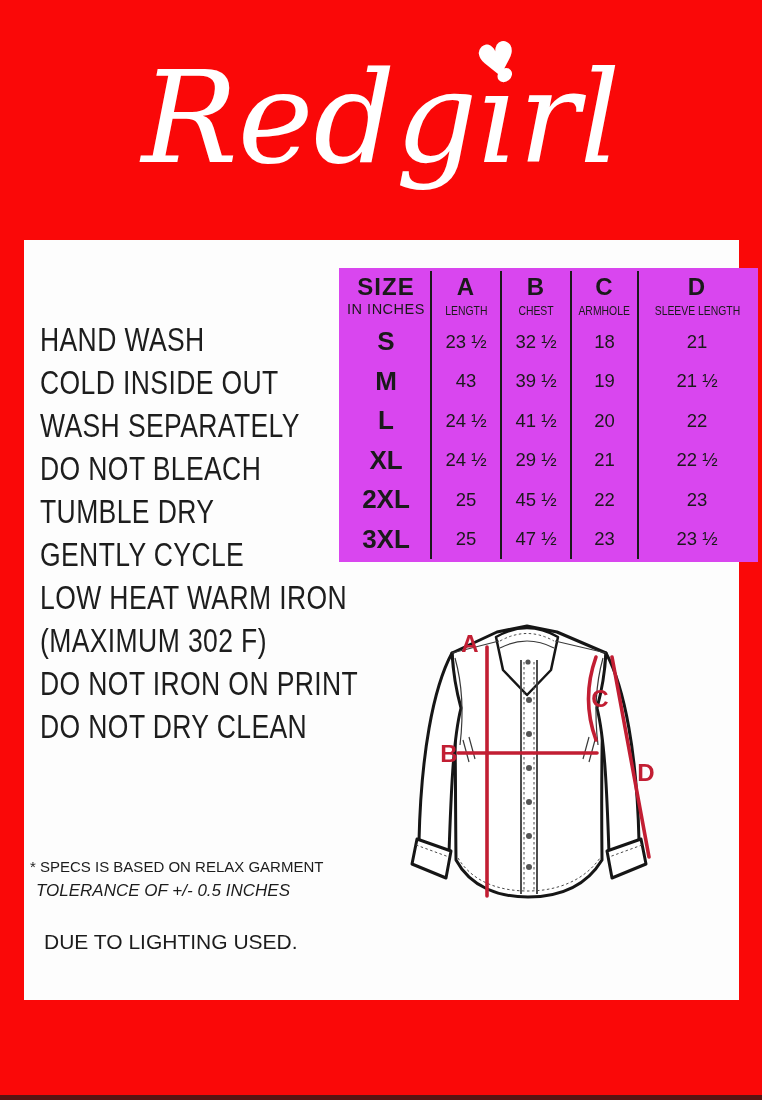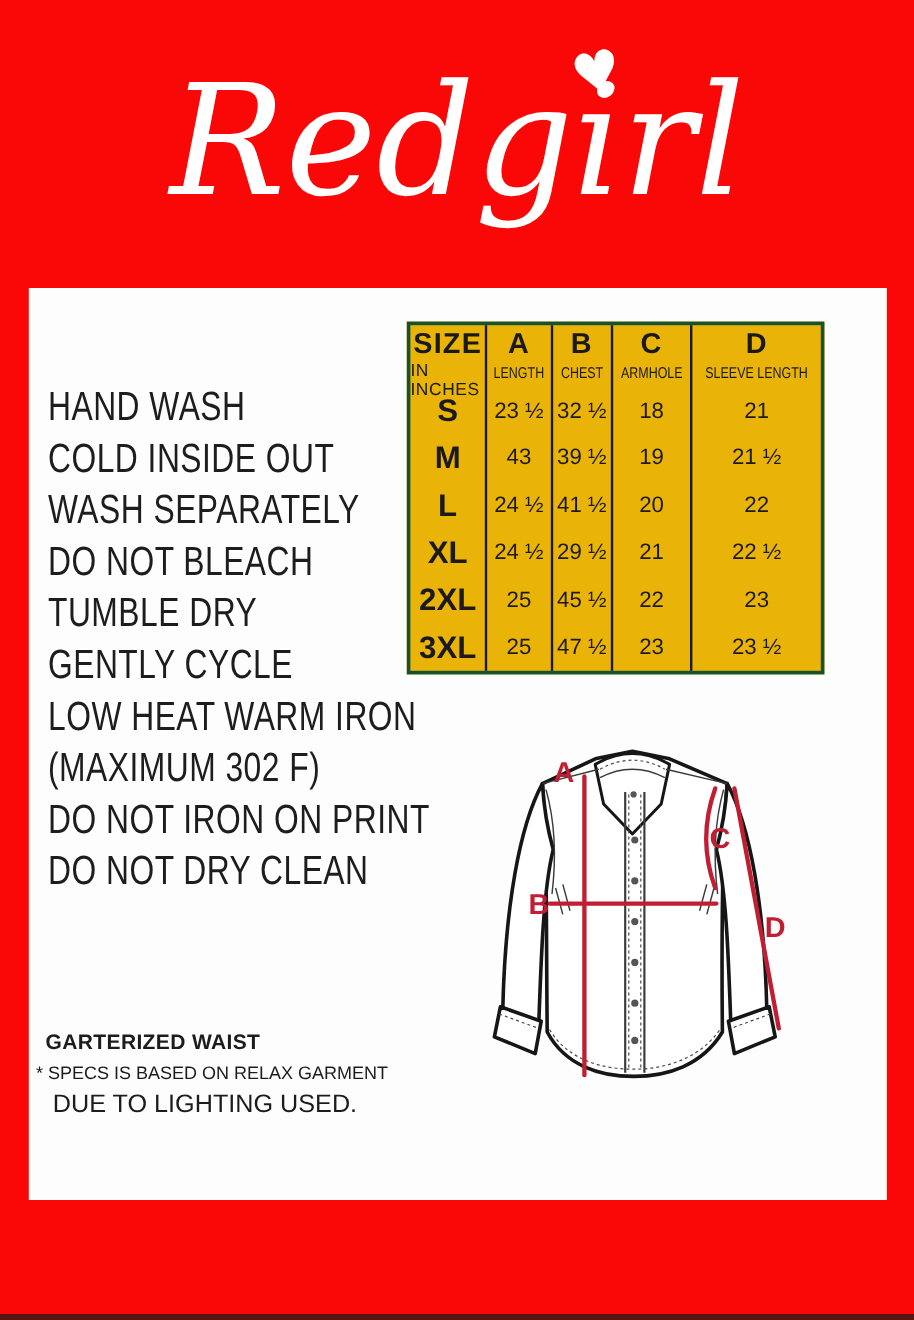--- a/index.html
+++ b/index.html
@@ -22,22 +22,22 @@
   }
   
   .care{ position:absolute; left:16px; top:78px; width:420px; }
   .care-line{
     font-size:34px; color:#1d1d1d; height:43px; line-height:43px;
     white-space:nowrap; transform:scaleX(0.78); transform-origin:left center;
     letter-spacing:0.5px;
   }
   
   .size-table{
-    position:absolute; left:315px; top:28px; width:348px; height:294px;
-    border:3px solid #14532d; display:flex; background:#eab308; color:#1a1a1a;
+    position:absolute; left:315px; top:28px; width:419px; height:294px;
+    border:3px solid #d946ef; display:flex; background:#d946ef; color:#1a1a1a;
   }
   .st-col{ display:flex; flex-direction:column; }
   .st-col + .st-col{ border-left:2px solid #1a1a1a; }
   .c1{ width:88px; } .c2{ width:70px; } .c3{ width:70px; } .c4{ width:67px; } .c5{ flex:1; }
   .st-hdr{ height:52px; display:flex; flex-direction:column; align-items:center; justify-content:flex-start; padding-top:4px; }
   .hdr-big{ font-size:24px; font-weight:bold; line-height:24px; letter-spacing:1px; }
   .hdr-sub{ font-size:14.5px; letter-spacing:0.5px; margin-top:2px; }
   .hdr-sub2{
     font-size:13px; margin-top:4px; white-space:nowrap;
     transform:scaleX(0.8); transform-origin:center;
@@ -204,22 +204,22 @@
         <path class="red-line" stroke="#C21E33" stroke-width="3.6" d="M612,657 L649,857"></path>
 
         <text x="470" y="652" text-anchor="middle" class="red-label" fill="#C21E33">A</text>
         <text x="449" y="762" text-anchor="middle" class="red-label" fill="#C21E33">B</text>
         <text x="600" y="707" text-anchor="middle" class="red-label" fill="#C21E33">C</text>
         <text x="646" y="781" text-anchor="middle" class="red-label" fill="#C21E33">D</text>
       </svg>
     </div>
 
     <div class="notes">
-      <div class="note-title">GARTERIZED WAIST</div>
       <div class="note-specs">* SPECS IS BASED ON RELAX GARMENT</div>
+      <div class="note-tolerance">TOLERANCE OF +/- 0.5 INCHES</div>
       <div class="note-due">DUE TO LIGHTING USED.</div>
     </div>
 
   </div>
 
   <div class="bottom-strip"></div>
 
 </div>
 
 </body></html>

